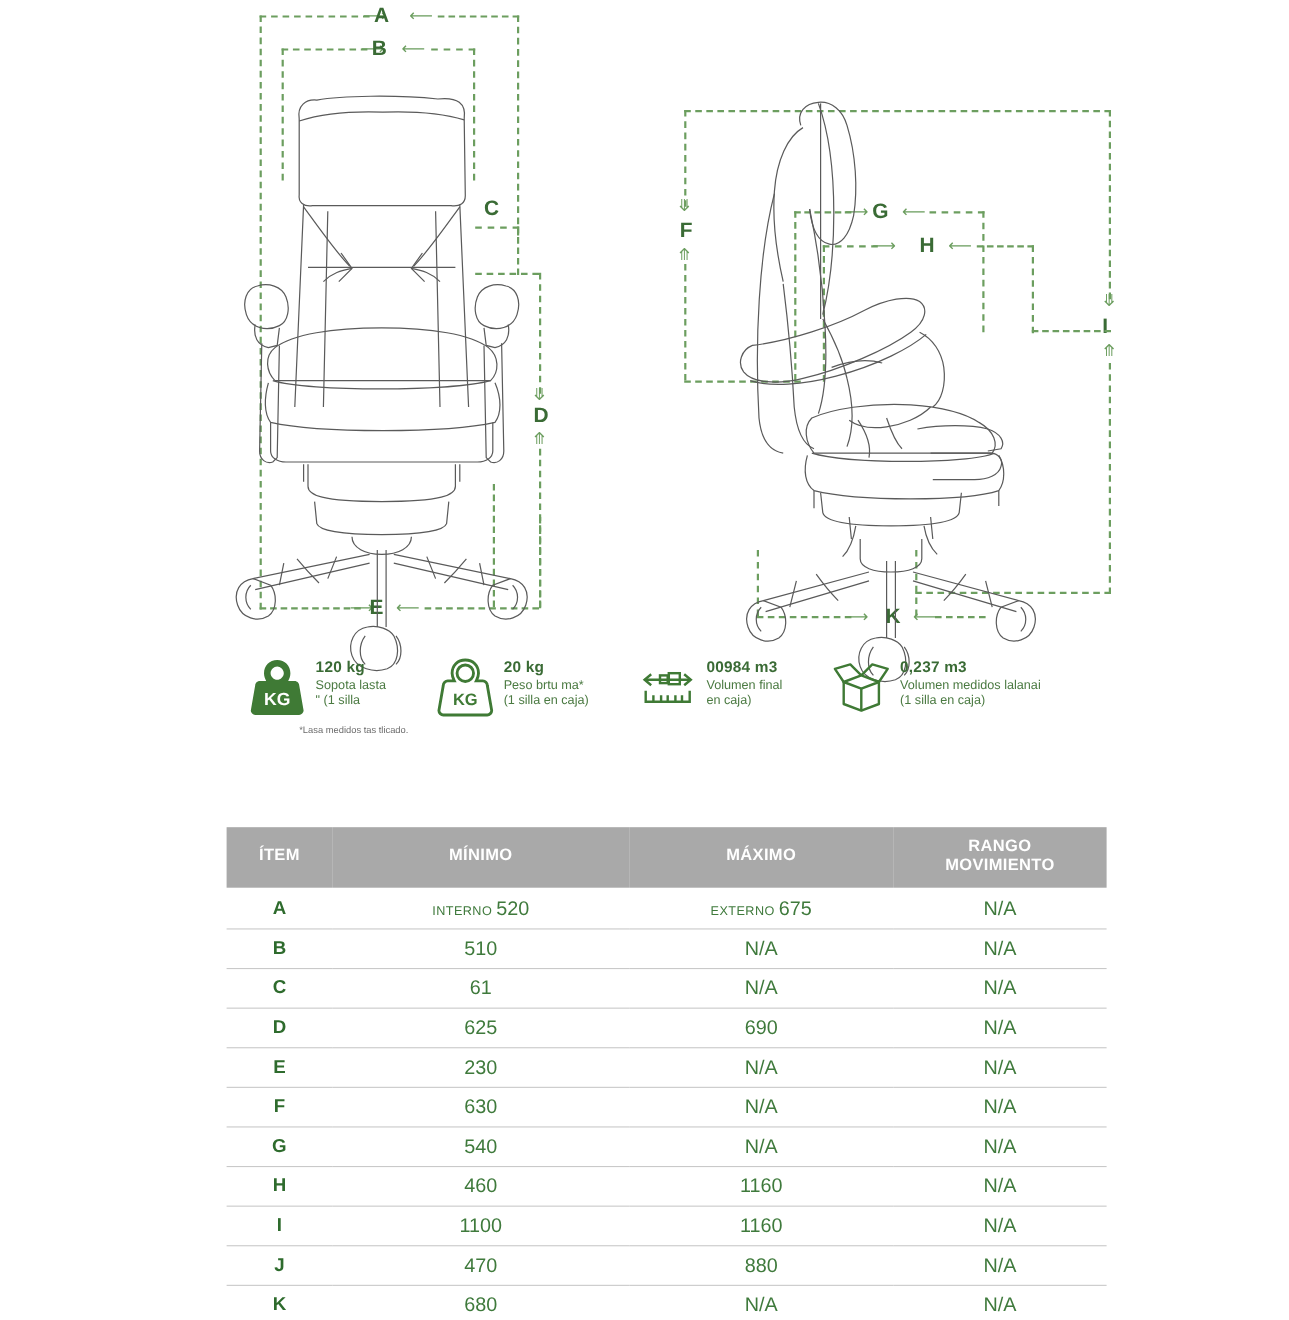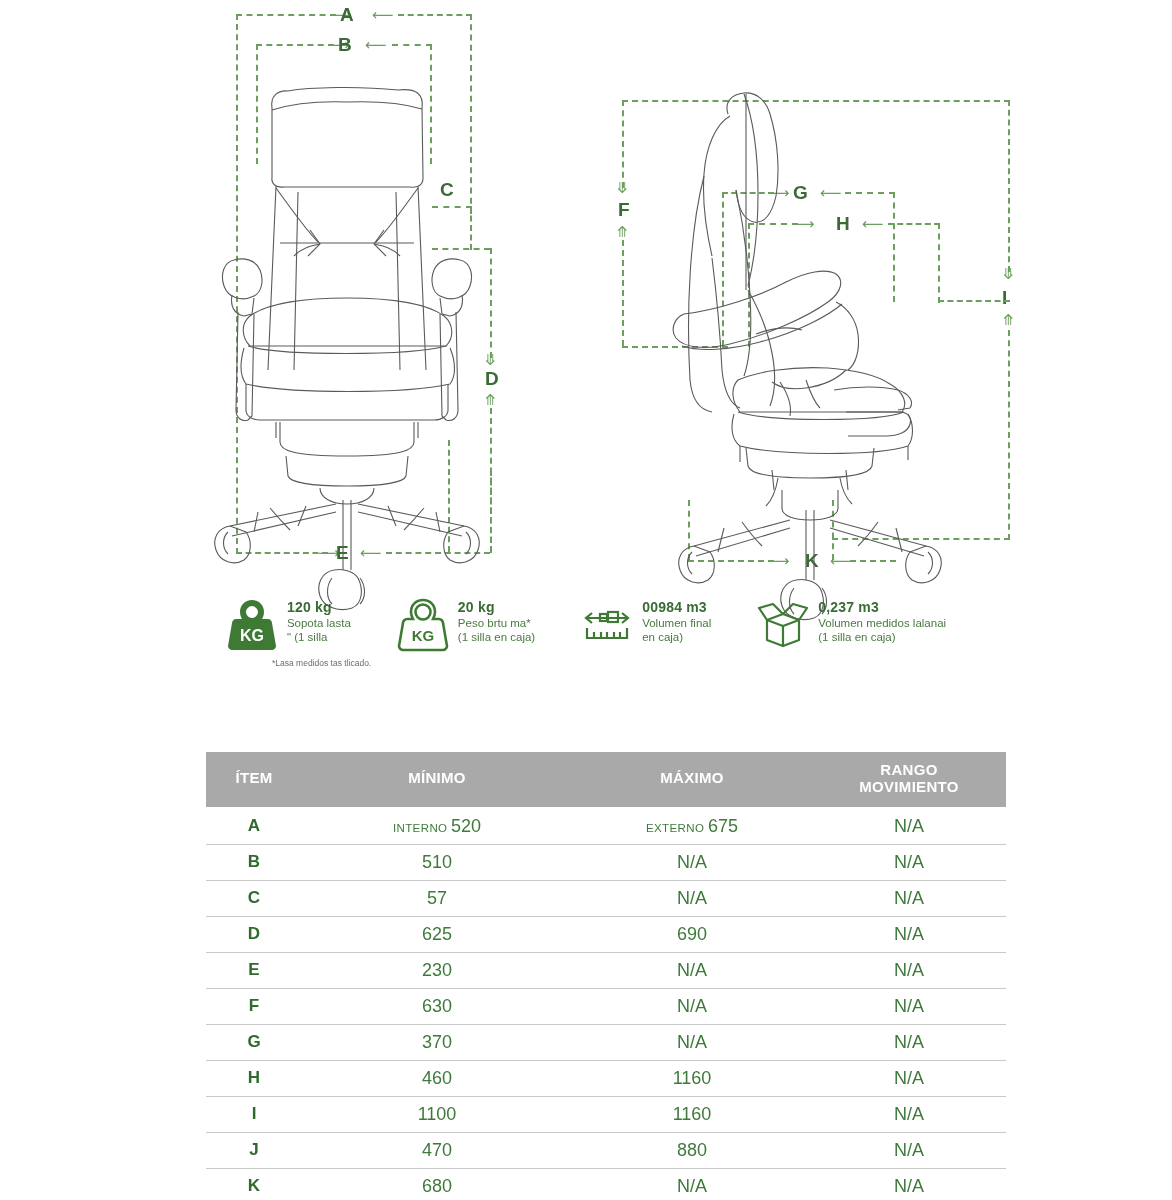--- a/index.html
+++ b/index.html
@@ -390,21 +390,21 @@
             <td>N/A</td>
           </tr>
           <tr>
             <td class="item">B</td>
             <td>510</td>
             <td>N/A</td>
             <td>N/A</td>
           </tr>
           <tr>
             <td class="item">C</td>
-            <td>57</td>
+            <td>61</td>
             <td>N/A</td>
             <td>N/A</td>
           </tr>
           <tr>
             <td class="item">D</td>
             <td>625</td>
             <td>690</td>
             <td>N/A</td>
           </tr>
           <tr>
@@ -414,21 +414,21 @@
             <td>N/A</td>
           </tr>
           <tr>
             <td class="item">F</td>
             <td>630</td>
             <td>N/A</td>
             <td>N/A</td>
           </tr>
           <tr>
             <td class="item">G</td>
-            <td>370</td>
+            <td>540</td>
             <td>N/A</td>
             <td>N/A</td>
           </tr>
           <tr>
             <td class="item">H</td>
             <td>460</td>
             <td>1160</td>
             <td>N/A</td>
           </tr>
           <tr>

